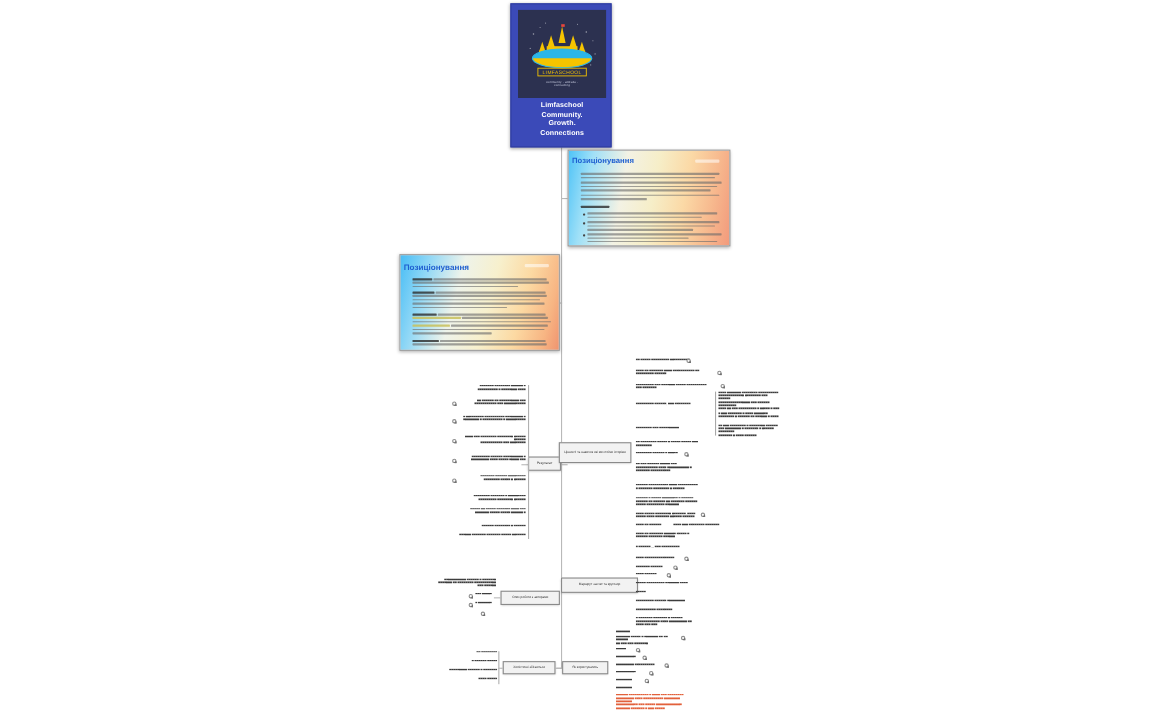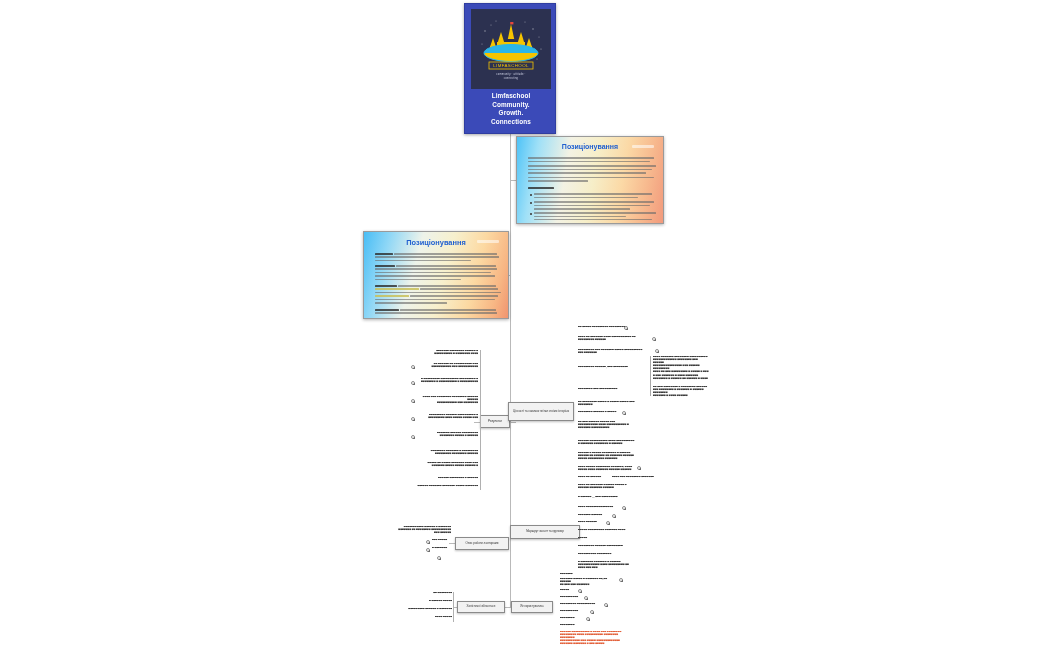--- a/index.html
+++ b/index.html
@@ -54,21 +54,21 @@
   
   .slide {
     position: absolute;
     border: 1px solid #9a9a9a;
     box-shadow: 0 1px 3px rgba(0,0,0,.3);
     overflow: hidden;
   }
   .slide-inner { position: absolute; inset: 3px; overflow: hidden; }
   .slide-title {
     position: absolute; top: 3px; left: 0; width: 100%;
-    text-align: center;
+    text-align: left;
     color: #1f5fd0;
     font-weight: bold;
     white-space: nowrap;
   }
   .slide-badge {
     position: absolute; top: 5px; right: 6px;
     width: 22px; height: 3px;
     background: rgba(255,255,255,.55);
     border-radius: 1px;
   }

